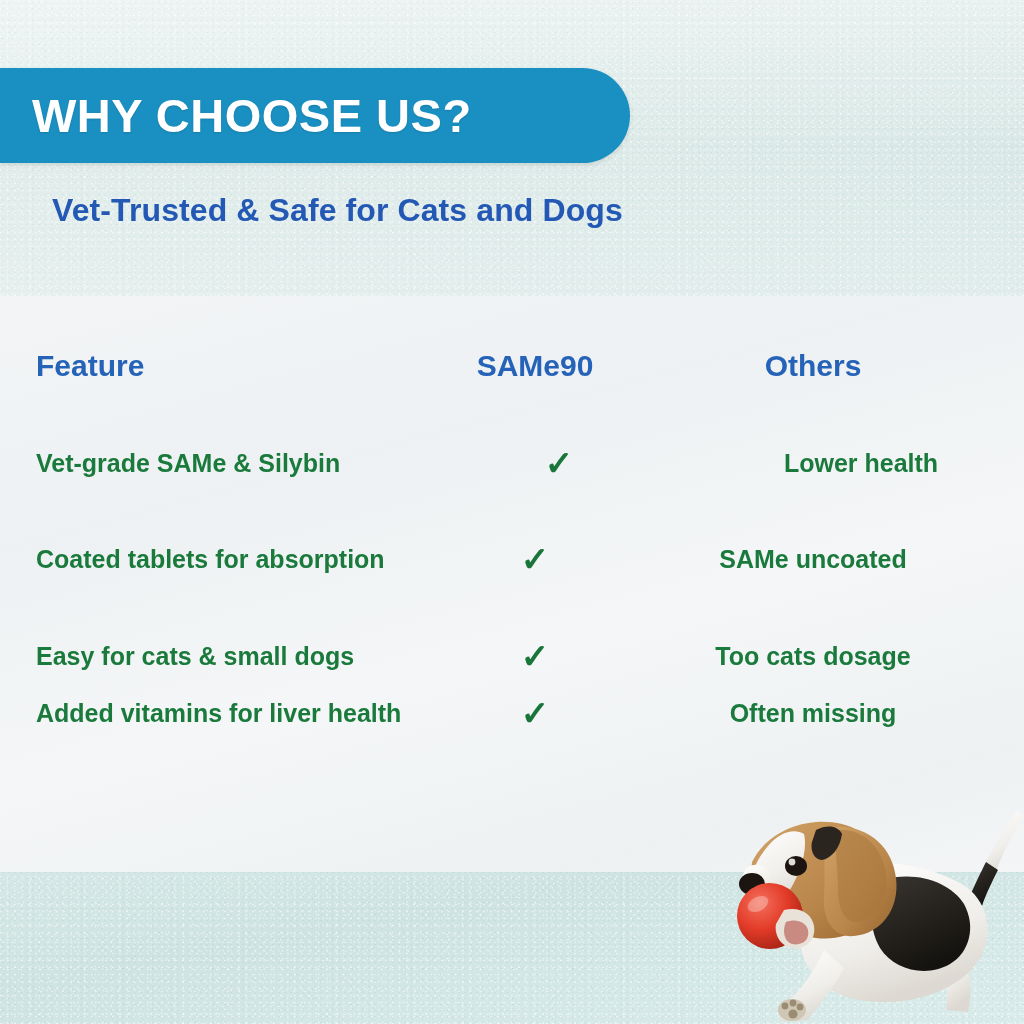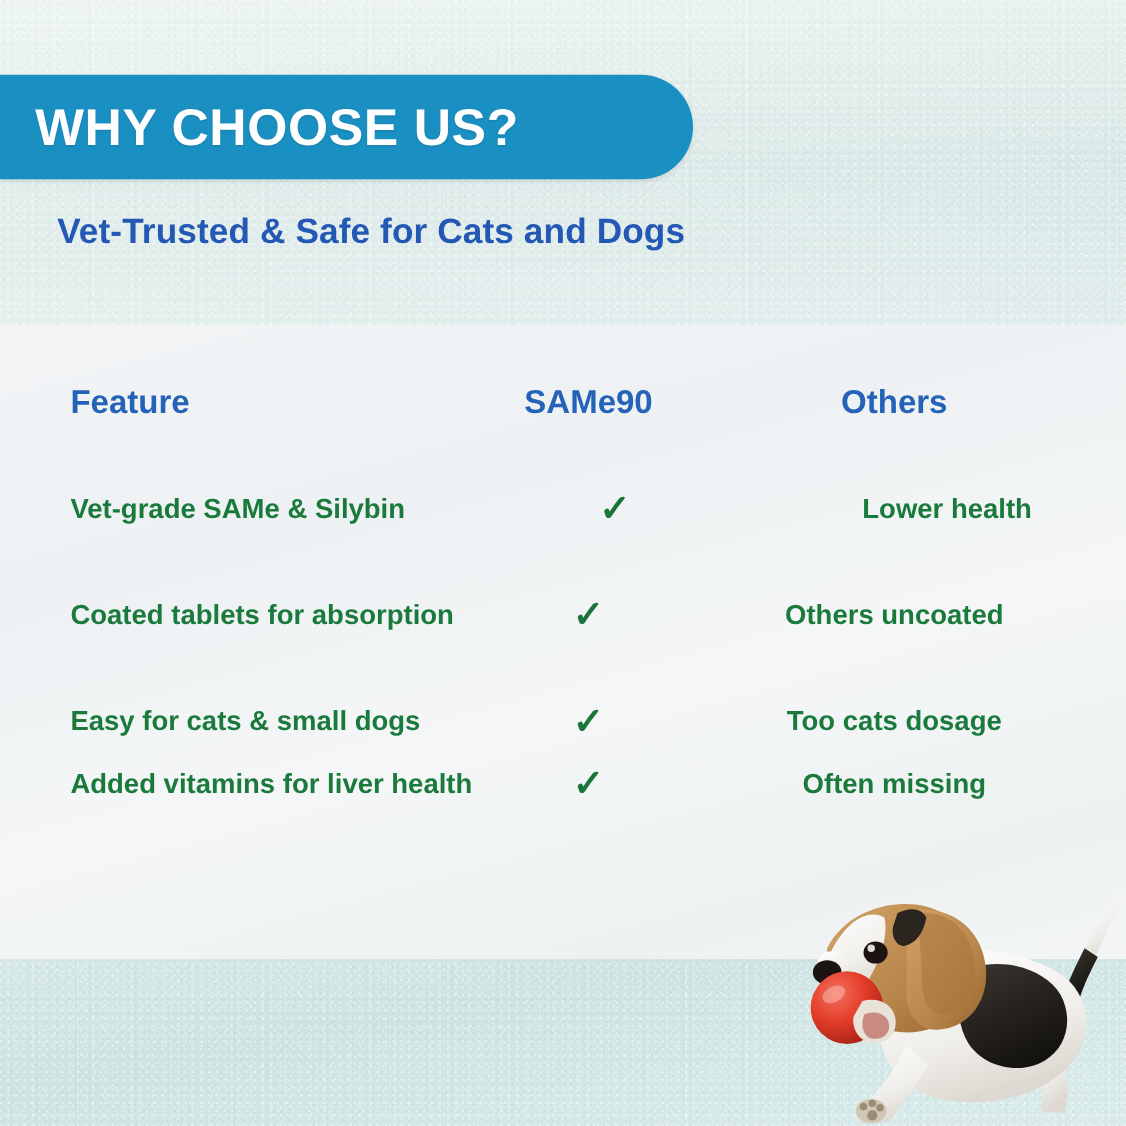--- a/index.html
+++ b/index.html
@@ -91,21 +91,21 @@
     position: absolute;
     left: 0;
     width: 1024px;
     display: flex;
     align-items: center;
     white-space: nowrap;
   }
 
   .col-feature {
     width: 420px;
-    padding-left: 64px;
+    padding-left: 36px;
     box-sizing: border-box;
     text-align: left;
   }
 
   .col-same {
     width: 230px;
     text-align: center;
   }
 
   .col-others {
@@ -190,21 +190,21 @@
       <span class="check-mark">✓</span>
     </div>
     <div class="col-others">Lower health</div>
   </div>
 
   <div id="row-1" class="table-row data-row">
     <div class="col-feature">Coated tablets for absorption</div>
     <div class="col-same">
       <span class="check-mark">✓</span>
     </div>
-    <div class="col-others">Others uncoated</div>
+    <div class="col-others">SAMe uncoated</div>
   </div>
 
   <div id="row-2" class="table-row data-row">
     <div class="col-feature">Easy for cats &amp; small dogs</div>
     <div class="col-same">
       <span class="check-mark">✓</span>
     </div>
     <div class="col-others">Too cats dosage</div>
   </div>
 

